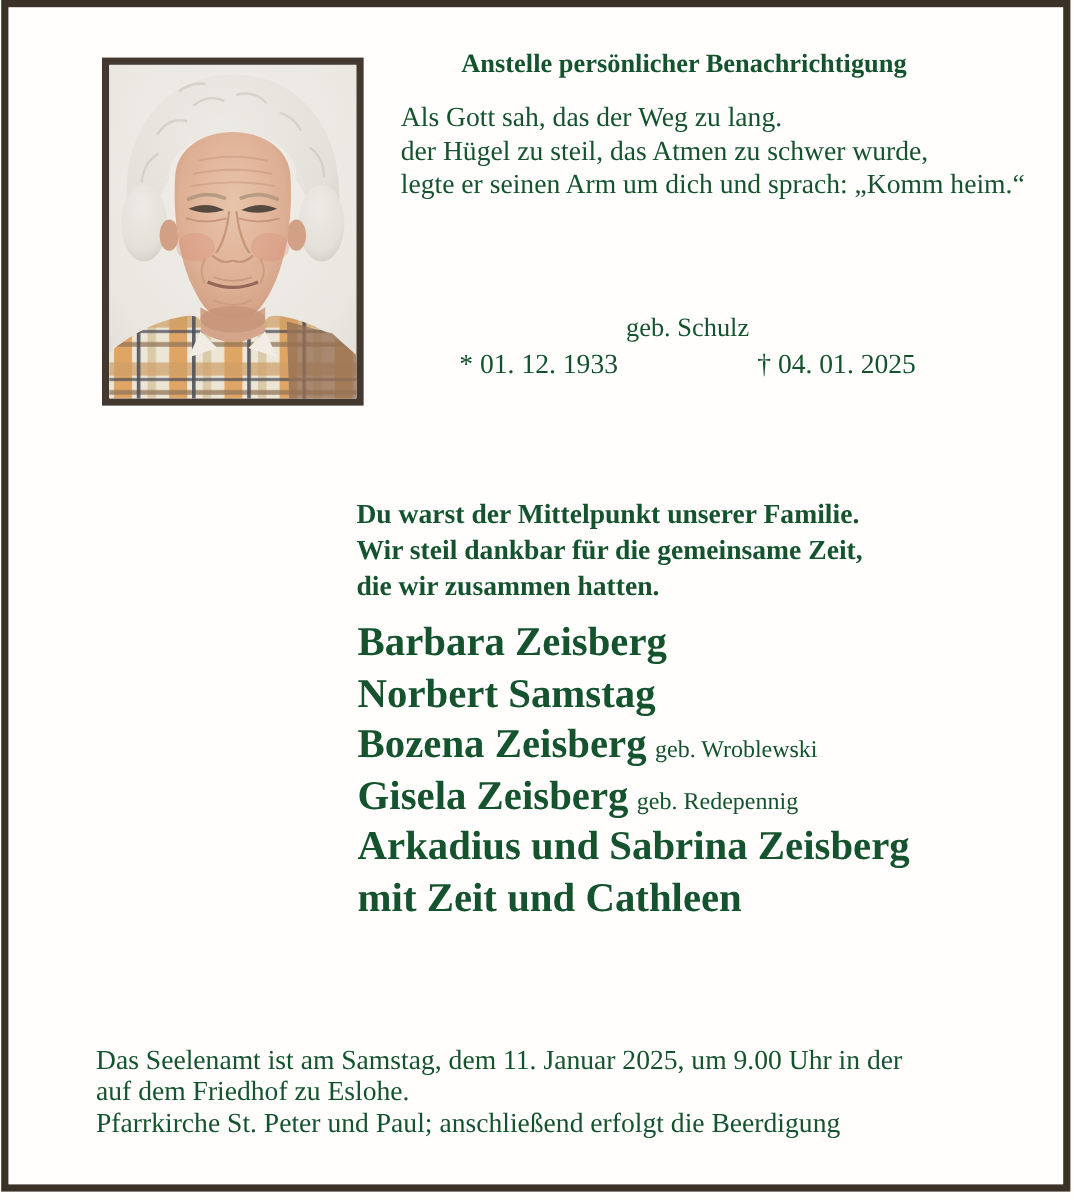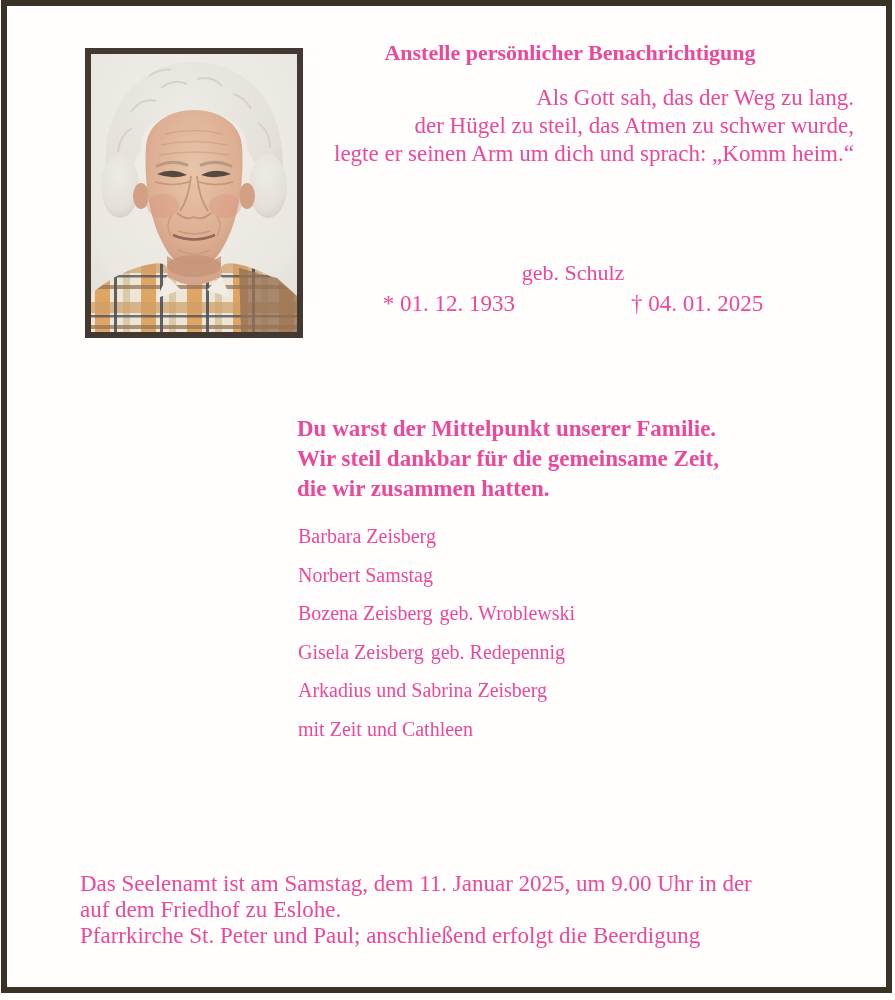--- a/index.html
+++ b/index.html
@@ -1,40 +1,40 @@
 <!DOCTYPE html>
 <html><head>
 <meta charset="utf-8">
 <style>
   html,body{margin:0;padding:0;background:#ffffff;}
   .page{
     position:relative;width:895px;height:1000px;background:#fffefd;
-    font-family:"Liberation Serif","DejaVu Serif",serif;color:#ec4899;overflow:hidden;
+    font-family:"Liberation Serif","DejaVu Serif",serif;color:#14532d;overflow:hidden;
   }
   .outer-frame{
     position:absolute;left:1px;top:0;right:3px;bottom:7px;
     border:6px solid #3a3127;pointer-events:none;
   }
   .photo-frame{
     position:absolute;left:85px;top:48px;width:206px;height:278px;
     border:6px solid #443931;background:#f0eee8;
   }
   .photo-frame svg{display:block;width:206px;height:278px;}
   .notice-header{
     position:absolute;left:333px;top:40px;width:474px;text-align:center;
     font-weight:bold;font-size:22px;white-space:nowrap;
   }
-  .verse{position:absolute;left:334px;top:84px;font-size:23px;line-height:28px;white-space:nowrap;text-align:right;}
+  .verse{position:absolute;left:334px;top:84px;font-size:23px;line-height:28px;white-space:nowrap;}
   .name-block{position:absolute;left:293px;top:254px;width:560px;text-align:center;}
   .deceased-name{font-size:54px;font-weight:bold;line-height:1.04;white-space:nowrap;}
   .maiden-name{font-size:22px;line-height:24px;margin-top:7px;}
   .dates-row{display:flex;justify-content:center;gap:116px;font-size:23px;line-height:25px;margin-top:6px;}
   .tribute{position:absolute;left:297px;top:414px;font-size:23px;line-height:30px;white-space:nowrap;font-weight:bold;}
   .mourners{position:absolute;left:298px;top:518px;line-height:36.5px;white-space:nowrap;}
-  .mourner-name{font-size:20px;font-weight:normal;}
+  .mourner-name{font-size:34px;font-weight:bold;}
   .mourner-suffix{font-size:20px;margin-left:7px;}
   .address-line{position:absolute;left:85px;top:794px;font-size:23px;font-weight:bold;white-space:nowrap;}
   .service-info{position:absolute;left:80px;top:871px;font-size:23px;line-height:25.8px;white-space:nowrap;}
 </style>
 </head>
 <body>
 
 <div class="page">
 
   <div class="outer-frame"></div>

